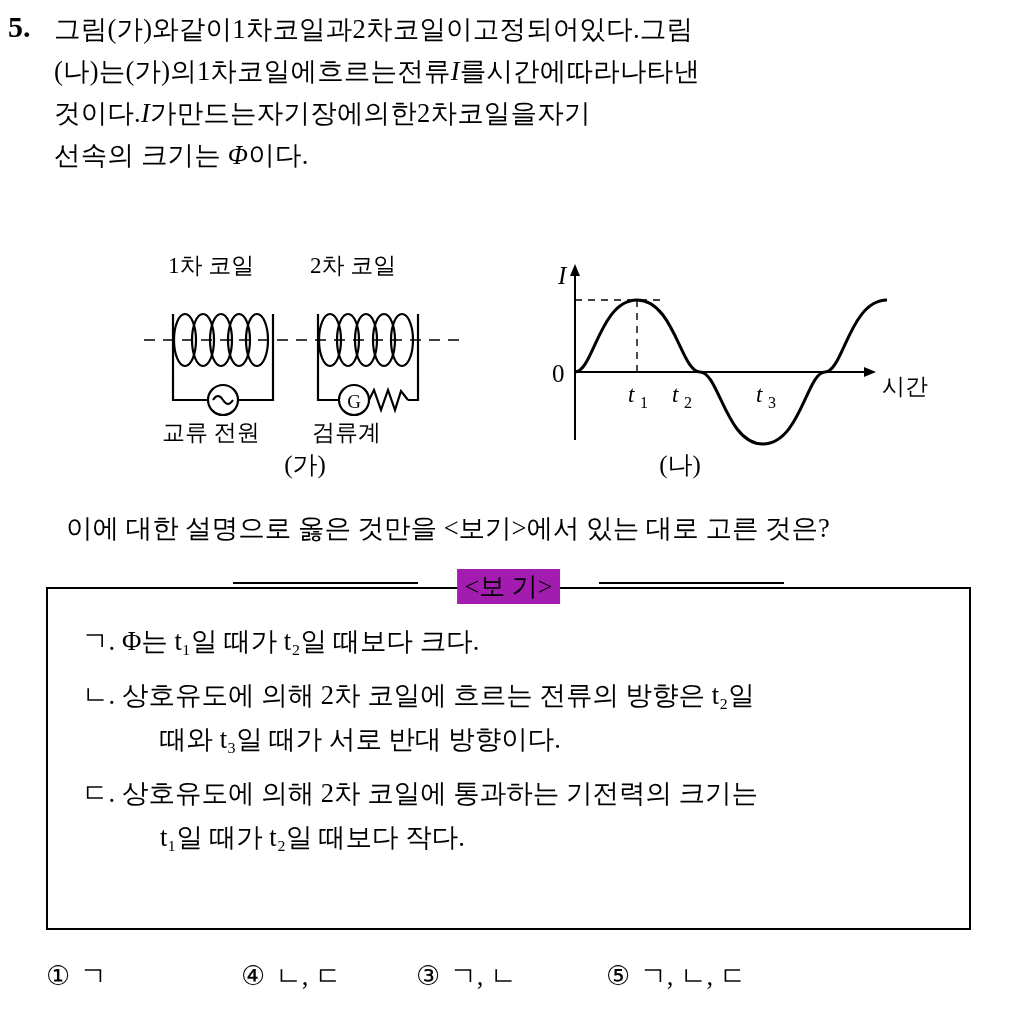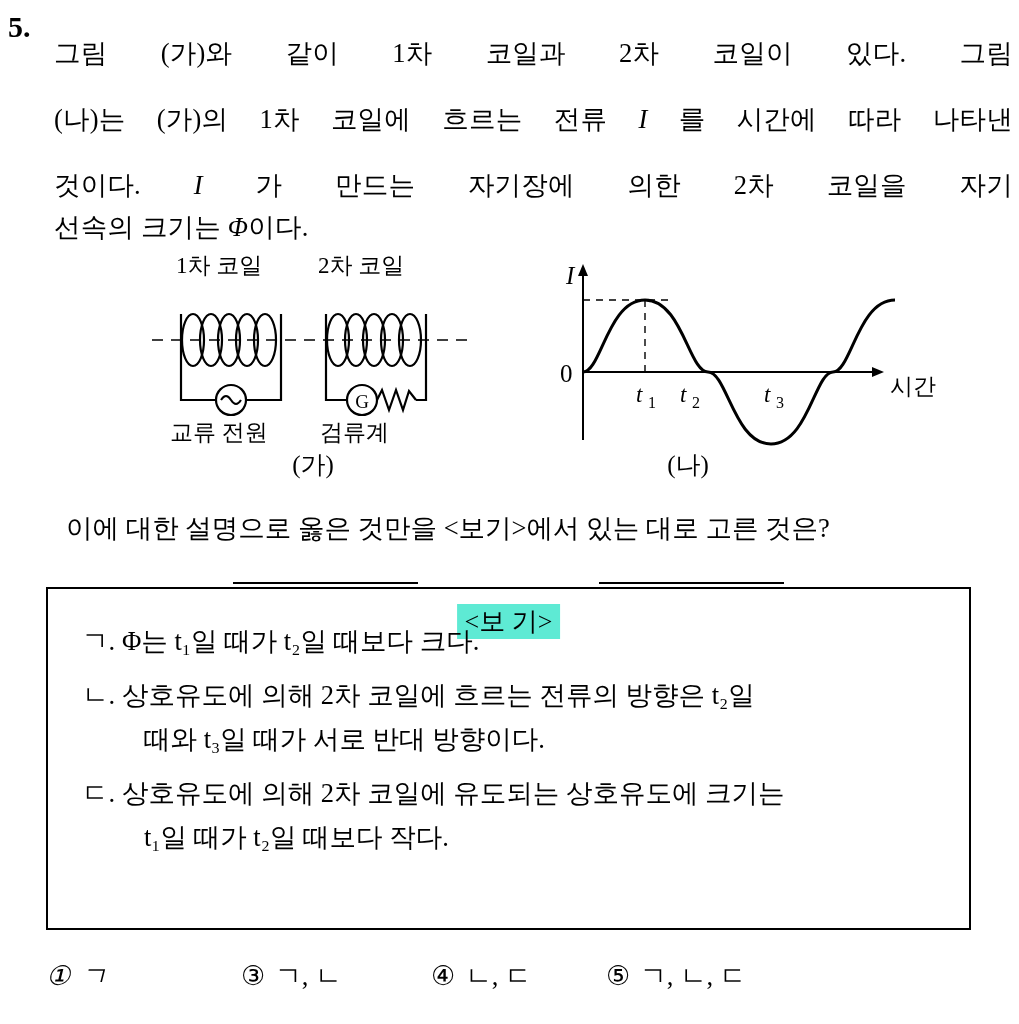--- a/index.html
+++ b/index.html
@@ -43,32 +43,31 @@
     text-align: justify;
     text-justify: inter-character;
     letter-spacing: 0.2px;
   }
   .stem-text .line {
     display: block;
     white-space: nowrap;
   }
   .stem-text .line.justify {
     display: flex;
-    justify-content: space-between;
-    margin-top: 24px;
+    justify-content: flex-start;
   }
   .ital {
     font-style: italic;
     font-family: "Liberation Serif", serif;
   }
 
   
   .figures {
     position: absolute;
-    left: 8px;
+    left: 0;
     top: 250px;
     width: 863px;
     height: 230px;
   }
 
   .fig-a {
     position: absolute;
     left: 140px;
     top: 0px;
     width: 330px;
@@ -118,25 +117,24 @@
     width: 925px;
     height: 343px;
     border: 2.5px solid #000;
     box-sizing: border-box;
   }
   .bogi-title {
     position: absolute;
     left: 50%;
     top: -20px;
     transform: translateX(-50%);
-    background: #5eead4;
+    background: #a21caf;
     padding: 0 8px;
     font-size: 26px;
     white-space: nowrap;
-    margin-top: 35px;
   }
   .bogi-rule-left, .bogi-rule-right {
     position: absolute;
     top: -7px;
     height: 2px;
     background: #000;
   }
   .bogi-rule-left { left: 185px; width: 185px; }
   .bogi-rule-right { right: 185px; width: 185px; }
 
@@ -154,21 +152,21 @@
   }
   .bogi-mark {
     width: 40px;
     flex: 0 0 40px;
   }
   .bogi-body {
     flex: 1 1 auto;
   }
   .bogi-body .l2 {
     display: block;
-    margin-left: 22px;
+    margin-left: 38px;
   }
 
   
   .choices {
     position: absolute;
     left: 46px;
     top: 958px;
     width: 940px;
     display: flex;
     font-size: 26.5px;
@@ -190,20 +188,21 @@
     <span class="stem-number">5.</span>
     <div class="stem-text">
       <span class="line justify">
         <span>그림</span>
           <span>(가)와</span>
           <span>같이</span>
           <span>1차</span>
           <span>코일과</span>
           <span>2차</span>
           <span>코일이</span>
+          <span>고정되어</span>
           <span>있다.</span>
           <span>그림</span>
       </span>
       <span class="line justify">
         <span>(나)는</span>
           <span>(가)의</span>
           <span>1차</span>
           <span>코일에</span>
           <span>흐르는</span>
           <span>전류</span>
@@ -330,36 +329,36 @@
         <span class="bogi-mark">ㄴ.</span>
         <span class="bogi-body">
           <span>상호유도에 의해 2차 코일에 흐르는 전류의 방향은 t₂일</span>
           <span class="l2">때와 t₃일 때가 서로 반대 방향이다.</span>
         </span>
       </div>
 
       <div class="bogi-item">
         <span class="bogi-mark">ㄷ.</span>
         <span class="bogi-body">
-          <span>상호유도에 의해 2차 코일에 유도되는 상호유도에 크기는</span>
+          <span>상호유도에 의해 2차 코일에 통과하는 기전력의 크기는</span>
           <span class="l2">t₁일 때가 t₂일 때보다 작다.</span>
         </span>
       </div>
 
     </div>
   </div>
 
   <div class="choices">
-    <div class="choice" style="width:195px;font-style:italic;">
+    <div class="choice" style="width:195px;">
       <span class="num">①</span><span>ㄱ</span>
+    </div>
+    <div class="choice" style="width:175px;">
+      <span class="num">④</span><span>ㄴ, ㄷ</span>
     </div>
     <div class="choice" style="width:190px;">
       <span class="num">③</span><span>ㄱ, ㄴ</span>
     </div>
-    <div class="choice" style="width:175px;">
-      <span class="num">④</span><span>ㄴ, ㄷ</span>
-    </div>
     <div class="choice">
       <span class="num">⑤</span><span>ㄱ, ㄴ, ㄷ</span>
     </div>
   </div>
 
 </div>
 
 </body></html>

